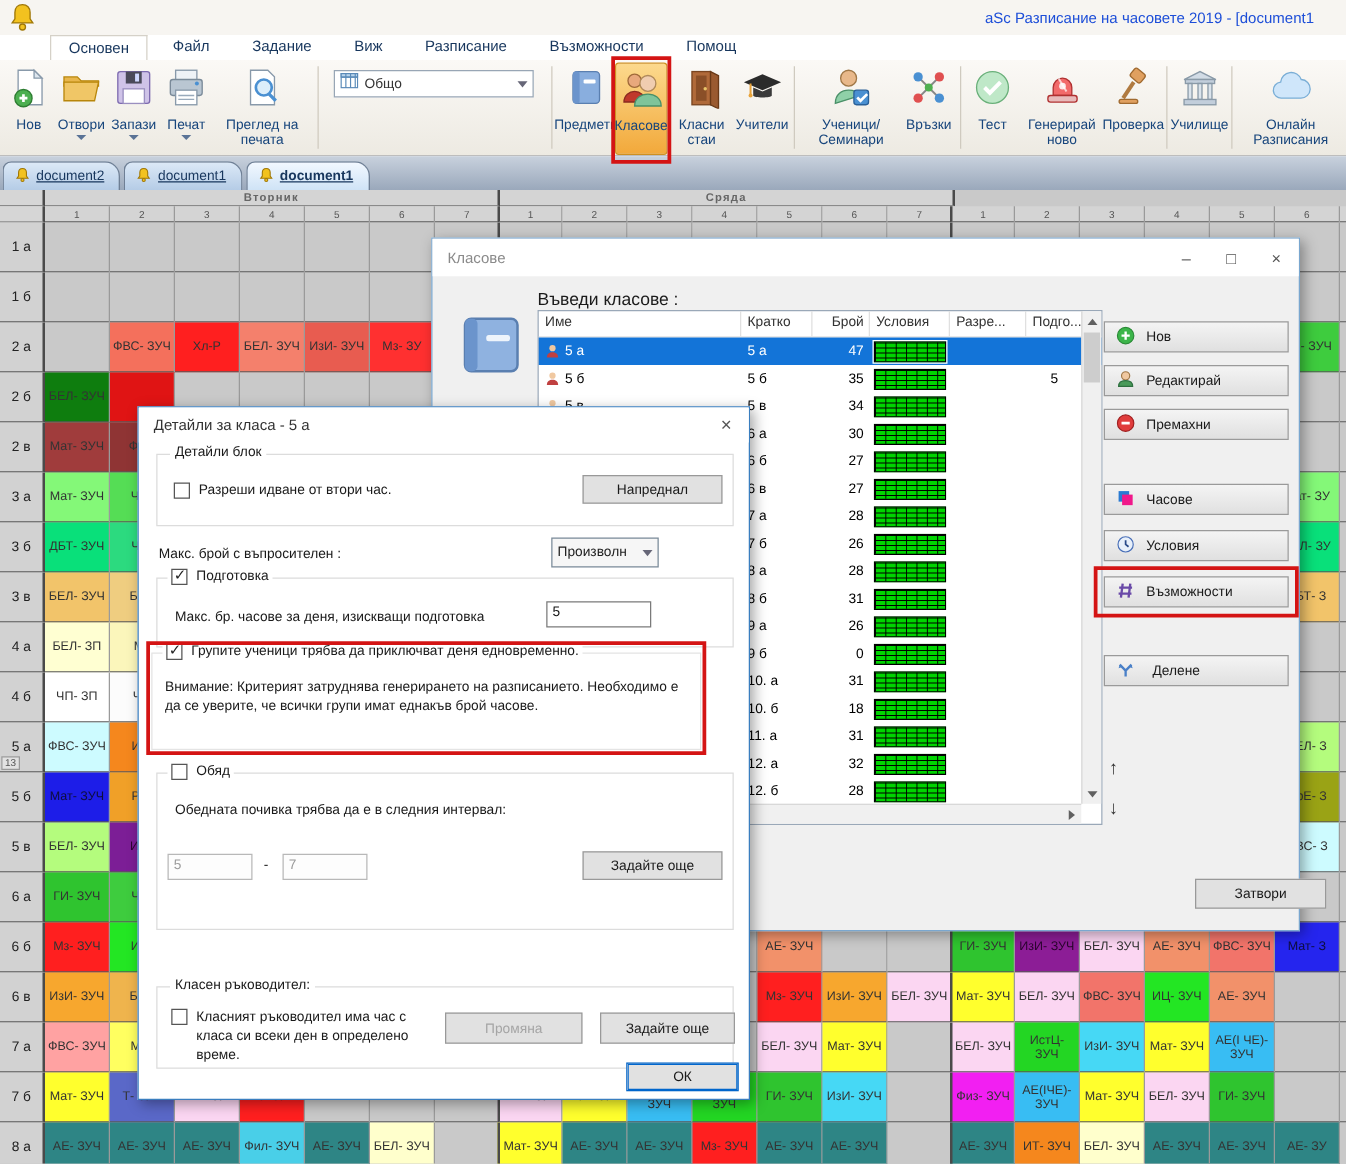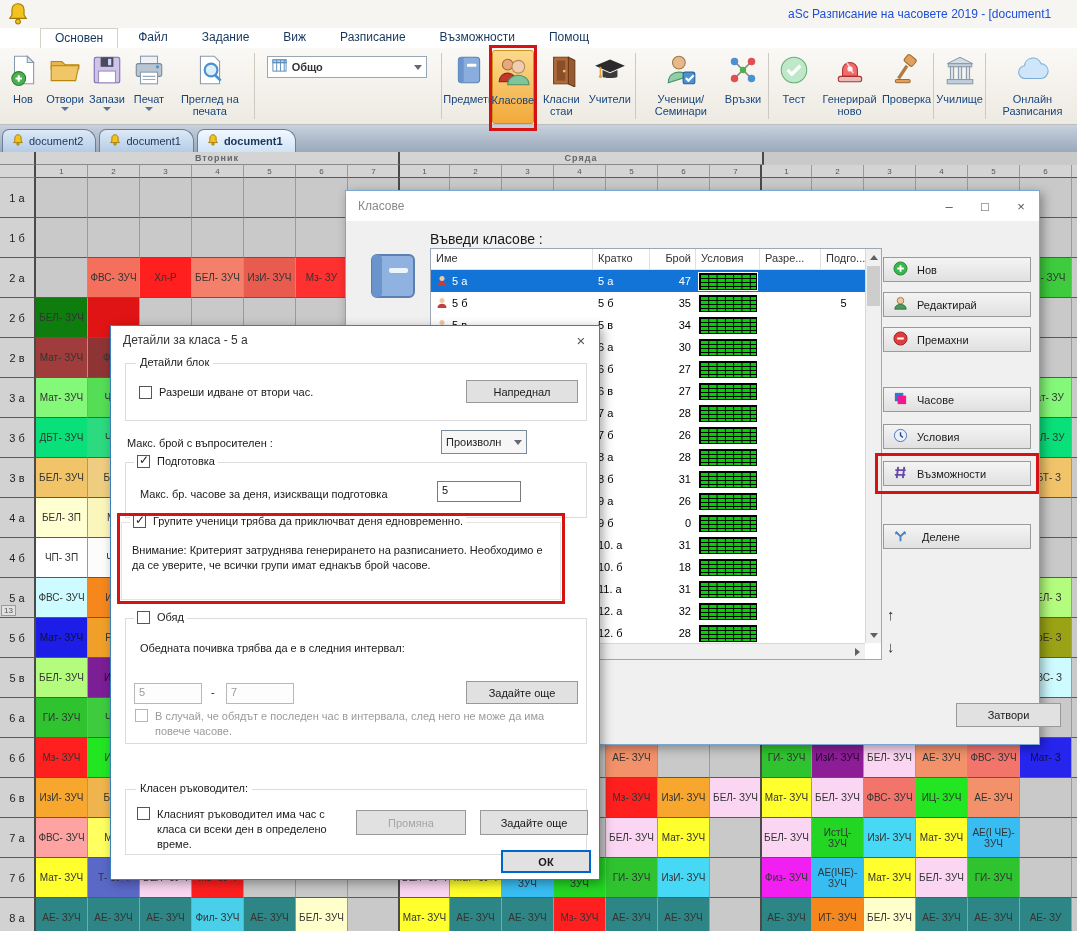--- a/index.html
+++ b/index.html
@@ -21,32 +21,32 @@
   .ribbon { position:absolute; left:0; top:48px; width:100%; height:77px;
             background:linear-gradient(#fbf9f6,#edeae2); border-bottom:1px solid #bdbdbd;
             display:flex; align-items:flex-start; padding:2px 2px 0 2px; }
   .rb-item { display:flex; flex-direction:column; align-items:center; padding:3px 4px 0 4px;
              min-width:42px; max-width:118px; height:74px; cursor:default; border-radius:3px; }
   .rb-item svg { width:34px; height:34px; flex:none; }
   .rb-label { font-size:11px; line-height:12px; color:#17457c; text-align:center; margin-top:2px; white-space:pre-line; }
   .rb-drop { width:0; height:0; border-left:4px solid transparent; border-right:4px solid transparent; border-top:4px solid #5a7396; margin-top:2px; }
   .rb-item.hl { background:linear-gradient(#fcd98d,#f2a93b); border:1px solid #d09020; }
   .rb-sep { width:1px; height:66px; background:#cfcabf; margin:3px 4px 0 4px; flex:none; }
-  .rb-combo-wrap { display:flex; flex-direction:column; padding:6px 10px 0 8px; width:178px; flex:none;font-weight:bold; }
+  .rb-combo-wrap { display:flex; flex-direction:column; padding:6px 10px 0 8px; width:178px; flex:none; }
   .rb-combo { display:flex; align-items:center; height:22px; background:#fff; border:1px solid #98a6b5; padding:0 4px; gap:5px; cursor:default; }
   .rb-combo svg { width:15px; height:15px; }
   .rb-combo .val { flex:1; font-size:11px; color:#333; }
   .combo-arrow { width:0; height:0; border-left:4px solid transparent; border-right:4px solid transparent; border-top:5px solid #667; }
 
   
   .doctabs { position:absolute; left:0; top:125px; width:100%; height:27px;
              background:linear-gradient(#c8d1dd,#9aa8bb); display:flex; align-items:flex-end; padding-left:2px; }
   .doctab { display:flex; align-items:center; gap:4px; height:23px; padding:0 12px 0 8px; margin-right:3px;
             background:linear-gradient(#dce9f7,#b5cce6); border:1px solid #6e7f95; border-bottom:none;
-            border-radius:7px 12px 0 0; font-size:11px; color:#17365d; cursor:default; }
+            border-radius:7px 12px 0 0; font-size:11px; color:#17365d; cursor:default;text-decoration:underline; }
   .doctab.active { background:linear-gradient(#f2f8ff,#cfe3f6); font-weight:bold; }
   .doctab svg { width:14px; height:14px; }
 
   
   .timetable { position:absolute; left:0; top:152px; width:1128px; height:790px; background:#c9c9c9; }
   .tt-row { display:flex; }
   .tt-corner { width:36px; flex:none; background:#d6d6d6; border-right:2px solid #4a4a4a; border-bottom:1px solid #8a8a8a; }
   .tt-day { flex:none; width:364px; background:#d4d4d4; border-right:2px solid #4a4a4a; border-bottom:1px solid #8a8a8a;
             font-size:9px; font-weight:bold; color:#666; text-align:center; line-height:13px; height:13px; letter-spacing:1px; }
   .tt-ph { flex:none; width:52px; height:13px; background:#d4d4d4; border-right:1px solid #9a9a9a; border-bottom:1px solid #5a5a5a;
@@ -1222,35 +1222,31 @@
     <div class="grp" style="left:14px; top:292px; width:462px; height:126px;">
       <div class="cbrow" style="left:8px; top:-8px;">
         <span class="cb"></span>
         <span>Обяд</span>
       </div>
       <div class="dtext graytext" style="left:14px; top:22px;">Обедната почивка трябва да е в следния интервал:</div>
       <span class="field disabled" style="left:8px; top:64px; width:68px; height:21px;">5</span>
       <span class="dtext graytext" style="left:85px; top:66px;">-</span>
       <span class="field disabled" style="left:100px; top:64px; width:68px; height:21px;">7</span>
       <div class="btn" style="position:absolute; left:340px; top:62px; width:112px; height:23px;">Задайте още</div>
-      <div class="cbrow graytext" style="left:6px; top:90px; width:430px; background:transparent;">
-        <span class="cb gray"></span>
-        <span style="line-height:15px;">В случай, че обядът е последен час в интервала,  след него не може да има повече часове.</span>
-      </div>
     </div>
 
     <div class="grp" style="left:14px; top:463px; width:462px; height:66px;">
       <span class="grp-cap">Класен ръководител:</span>
       <div class="cbrow" style="left:8px; top:17px; width:215px; background:transparent;">
         <span class="cb"></span>
         <span style="line-height:15px;">Класният ръководител има час с класа си всеки ден в определено време.</span>
       </div>
       <div class="btn disabled" style="position:absolute; left:230px; top:20px; width:110px; height:25px;">Промяна</div>
       <div class="btn" style="position:absolute; left:354px; top:20px; width:108px; height:25px;">Задайте още</div>
     </div>
 
-    <div class="btn ok" style="position:absolute; left:390px; top:524px; width:90px; height:23px;font-weight:bold;">ОК</div>
+    <div class="btn ok" style="position:absolute; left:390px; top:524px; width:90px; height:23px;">ОК</div>
   </div>
 
   <div class="annot" id="annot-classes-btn" style="left: 488.828px; top: 45px; width: 48px; height: 86px;"></div>
   <div class="annot" id="annot-restrictions" style="left: 875px; top: 453px; width: 164px; height: 41px;"></div>
   <div class="annot" id="annot-groups-end" style="left: 117px; top: 513px; width: 448px; height: 91px;"></div>
 </div>
 
 </body></html>

